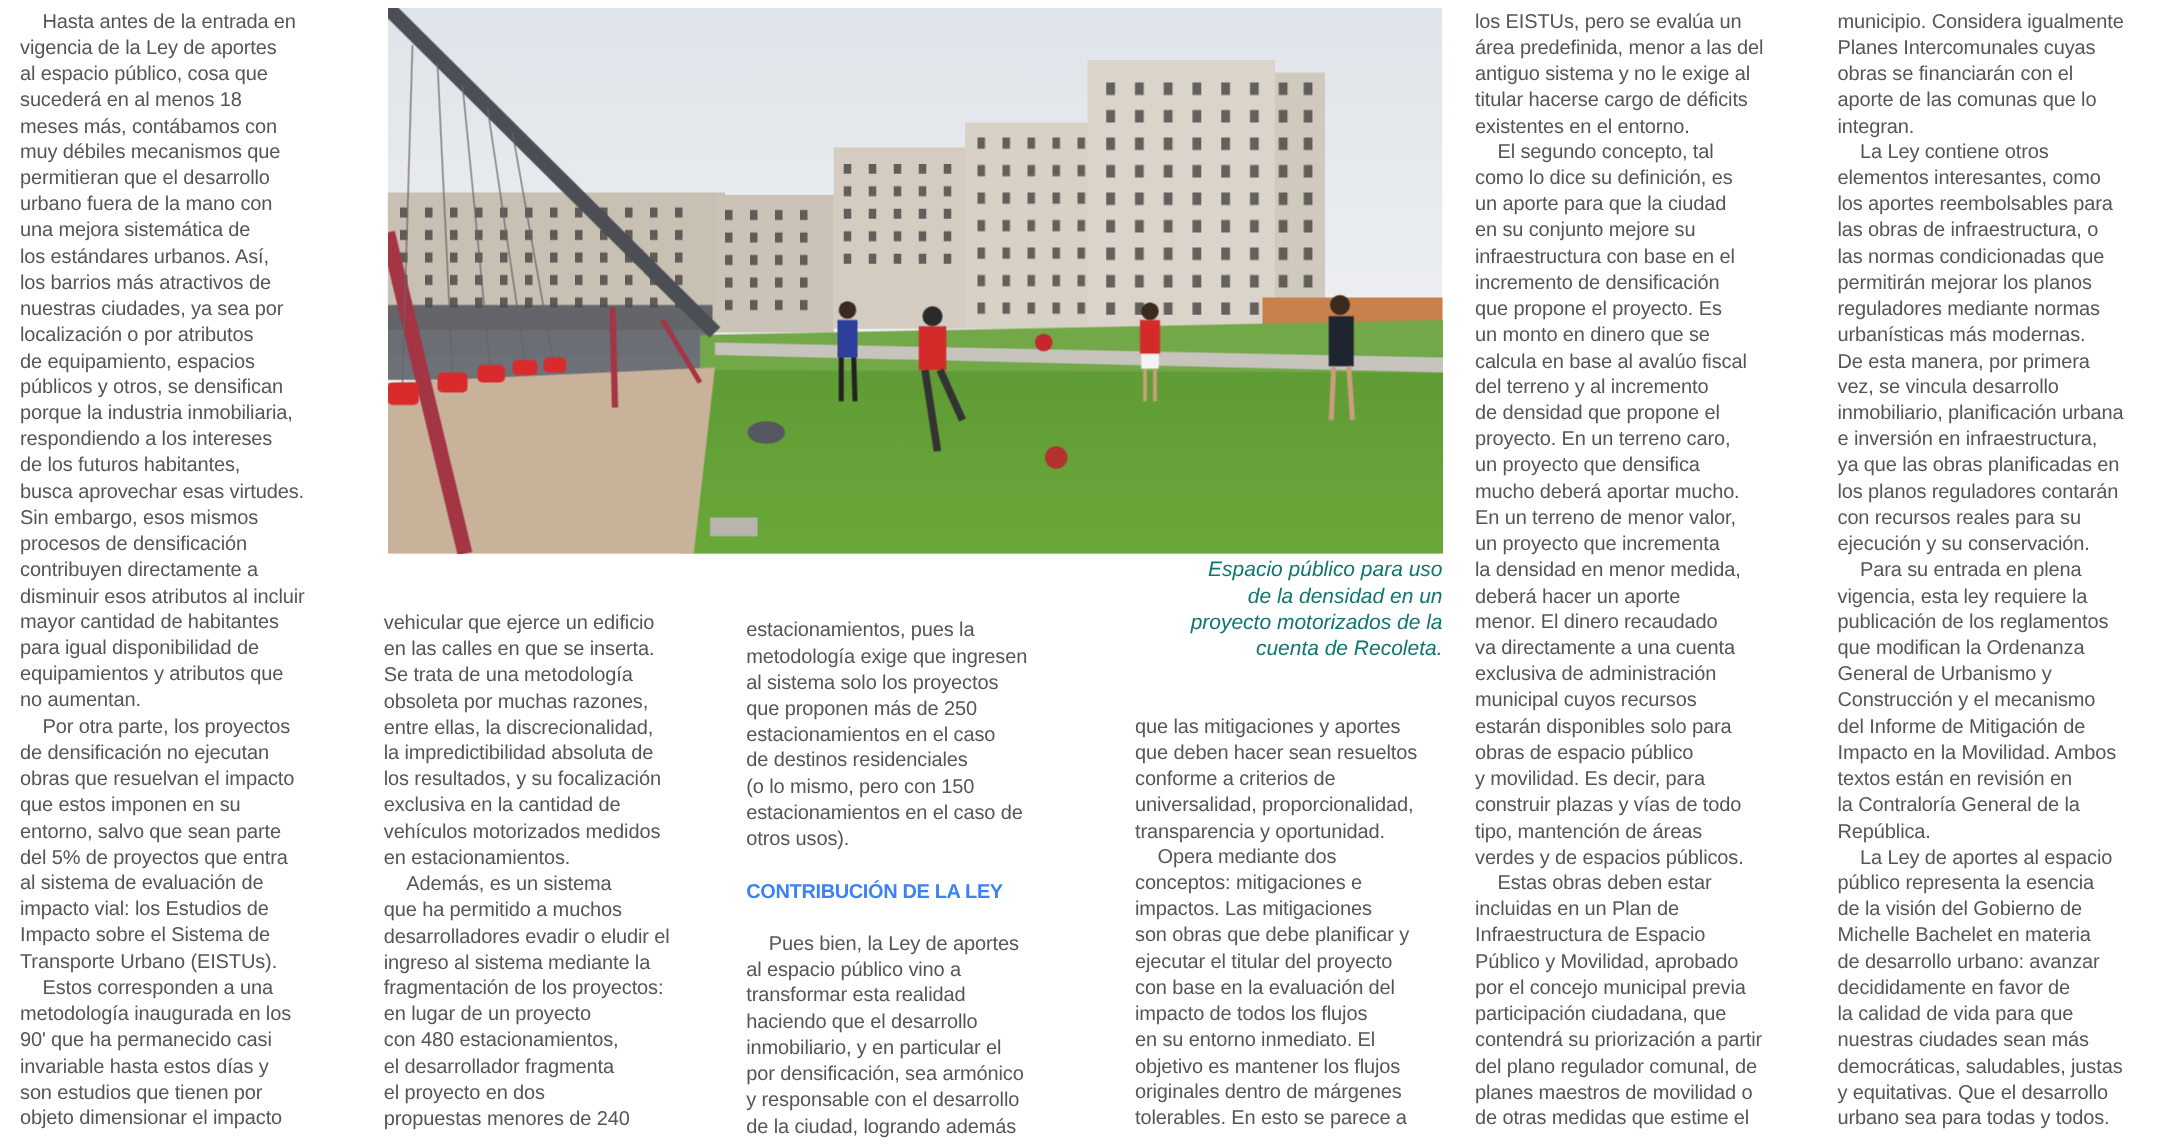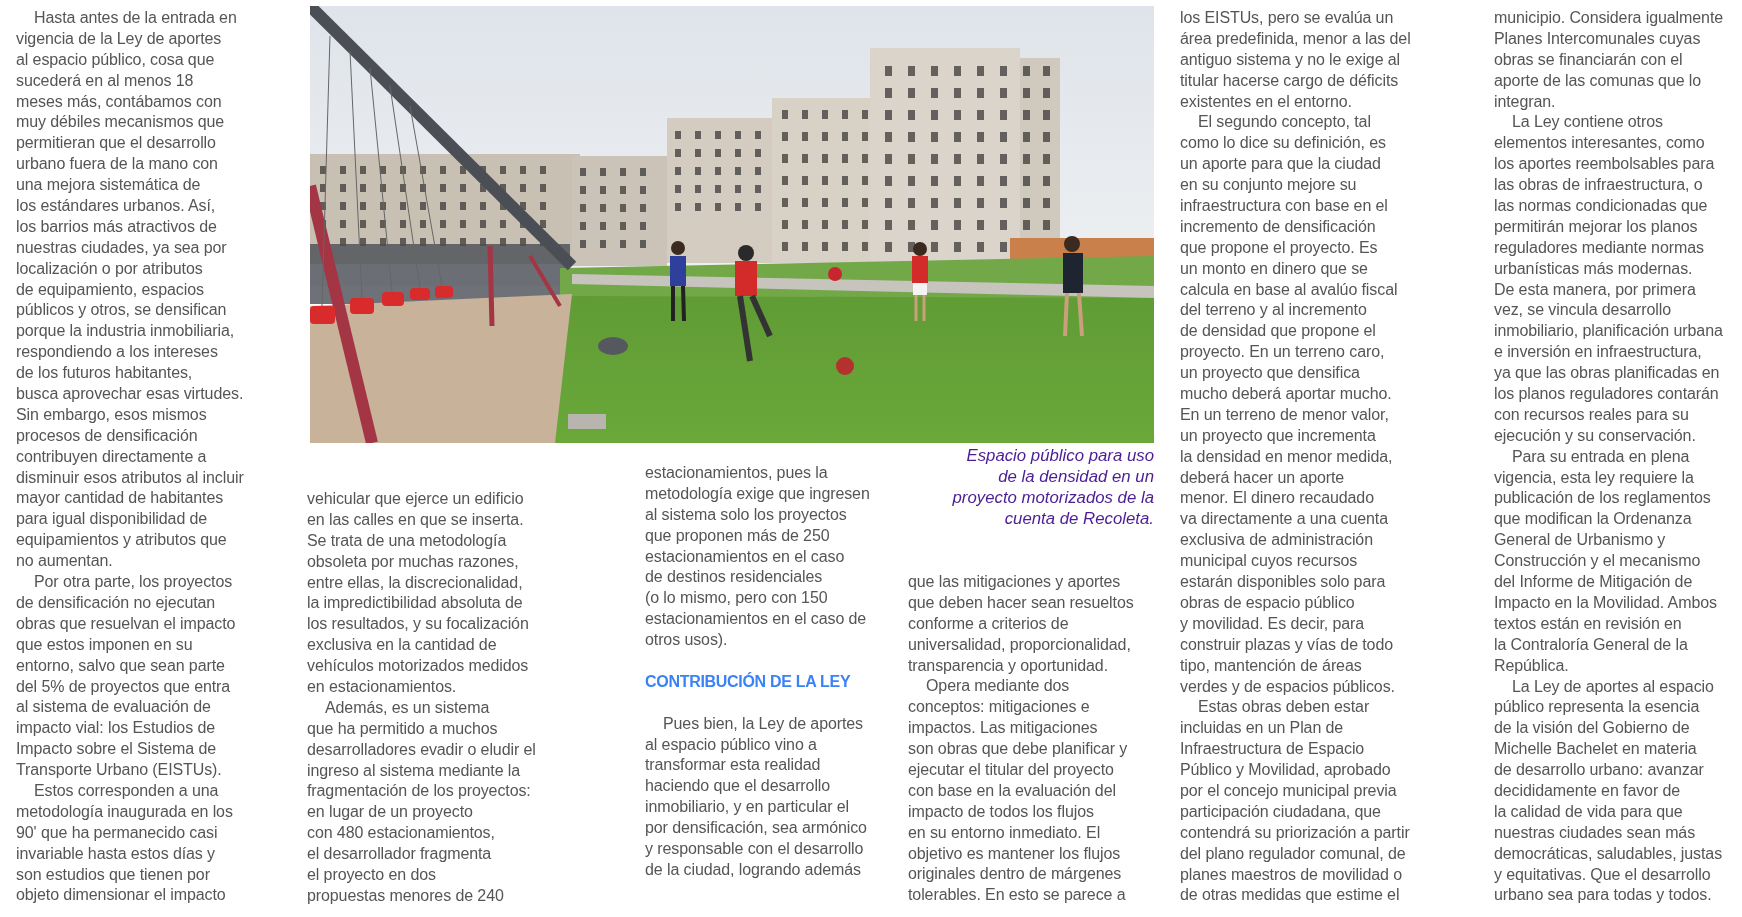--- a/index.html
+++ b/index.html
@@ -5,28 +5,28 @@
   html, body { margin: 0; padding: 0; background: #ffffff; }
   body { width: 1742px; height: 917px; position: relative; overflow: hidden;
          font-family: "Liberation Sans", "DejaVu Sans", sans-serif; color: #555555; }
   .col { position: absolute; font-size: 16px; line-height: 20.9px; white-space: pre; letter-spacing: -0.1px; }
   .col .ln { display: block; height: 20.9px; }
   .col .ln.indent { padding-left: 18px; }
   .col .ln.blank { height: 20.9px; }
   .col .ln.heading { font-weight: bold; color: #3b82f6; letter-spacing: -0.3px; }
   #col1 { left: 16px; top: 8px; }
   #col2 { left: 307px; top: 489px; }
-  #col3 { left: 597px; top: 463px; margin-left: 48px; }
+  #col3 { left: 597px; top: 495px; }
   #col4 { left: 908px; top: 572px; }
   #col5 { left: 1180px; top: 8px; }
-  #col6 { left: 1470px; top: 8px; margin-left: 24px; }
+  #col6 { left: 1470px; top: 8px; }
   .photo { position: absolute; left: 310px; top: 6px; width: 844px; height: 437px; overflow: hidden; }
   .photo svg { display: block; }
   .caption { position: absolute; left: 900px; top: 446px; width: 254px; text-align: right;
-             font-style: italic; font-size: 16.8px; line-height: 20.9px; color: #4c1d95; }
+             font-style: italic; font-size: 16.8px; line-height: 20.9px; color: #0f766e; }
   .caption .ln { display: block; }
 </style>
 </head>
 <body>
 
 <div class="photo">
   <svg width="844" height="437" viewBox="0 0 844 437">
     <defs>
       <linearGradient id="sky" x1="0" y1="0" x2="0" y2="1">
         <stop offset="0" stop-color="#dfe4ea"></stop>

